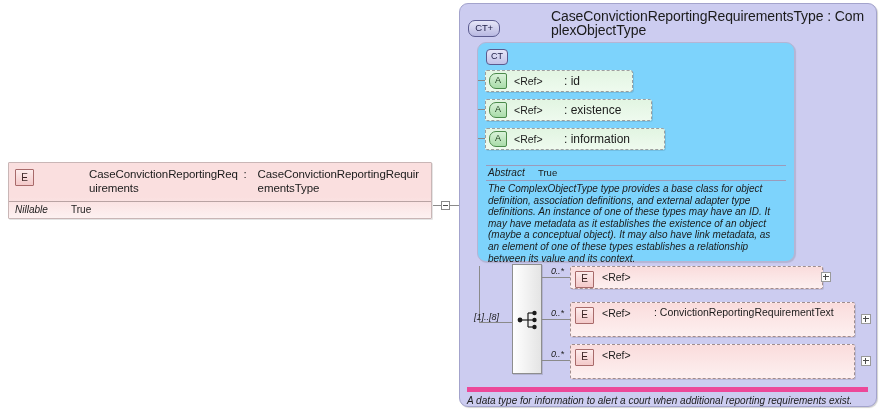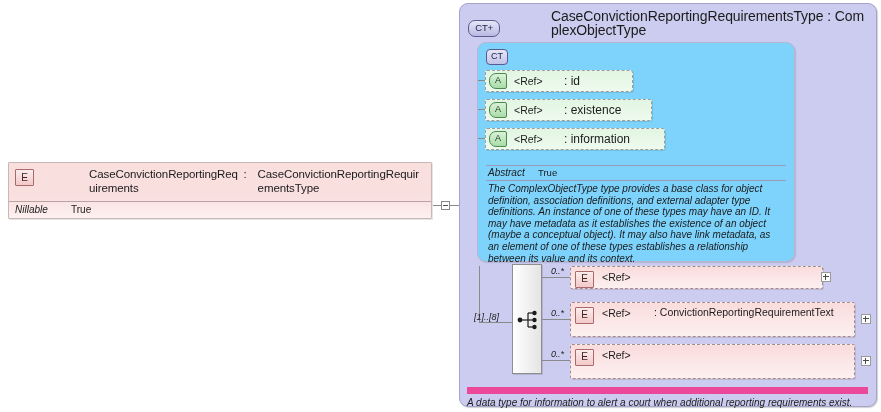--- a/index.html
+++ b/index.html
@@ -491,15 +491,15 @@
     <span class="n">: ConvictionReportingRequirementText</span>
   </div>
   <div class="plus-box" style="left:861px; top:314px;"></div>
 
   <div class="eref" style="left:570px; top:344px; width:285px; height:35px;">
     <div class="badge-e2">E</div>
     <span class="r">&lt;Ref&gt;</span>
   </div>
   <div class="plus-box" style="left:861px; top:356px;"></div>
 
-  <div class="ct-foot" style="position:absolute; left:467px; top:387px; width:401px; border-top:7px solid #ec4899; padding-top:3px;">A data type for information to alert a court when additional reporting requirements exist.</div>
+  <div class="ct-foot" style="position:absolute; left:467px; top:387px; width:401px; border-top:5px solid #ec4899; padding-top:3px;">A data type for information to alert a court when additional reporting requirements exist.</div>
 
 </div>
 
 </body></html>

